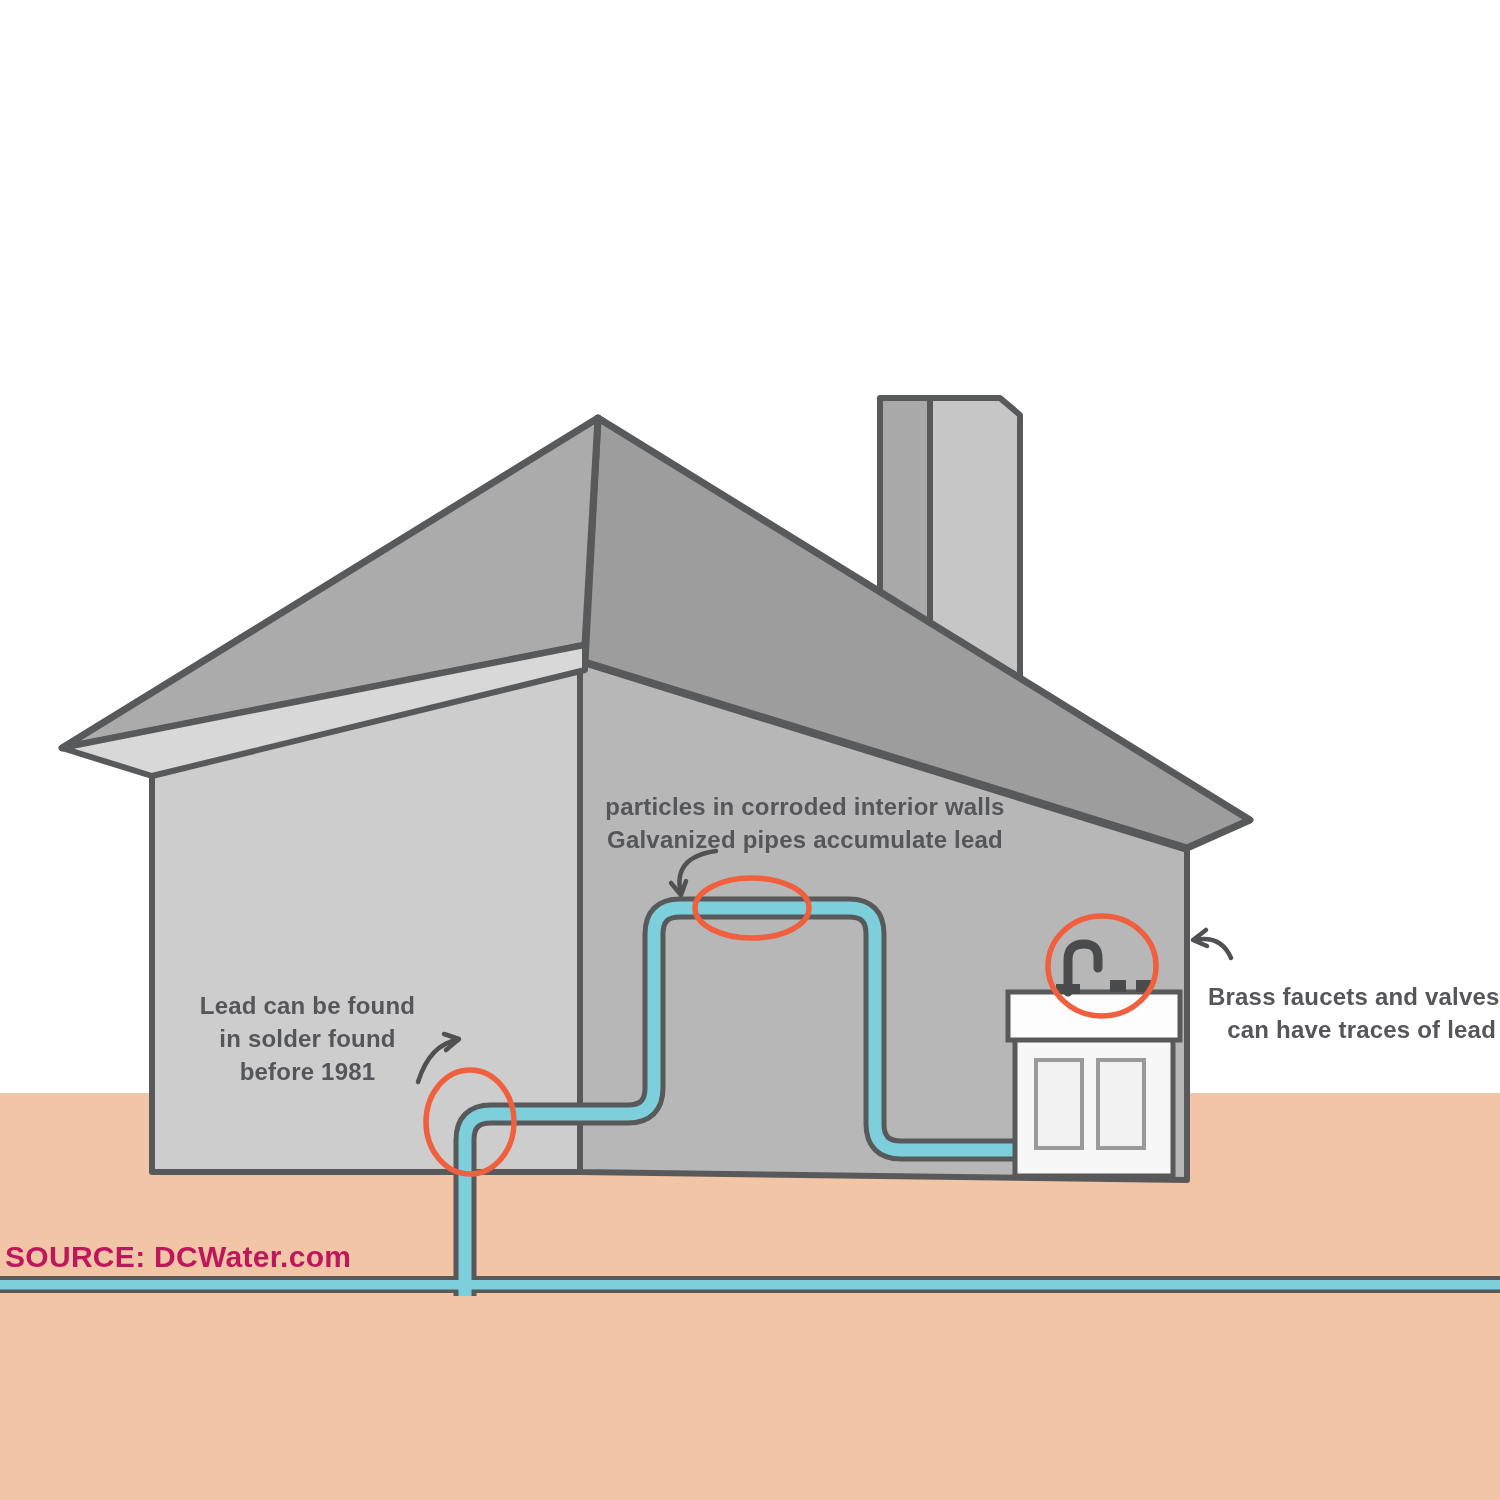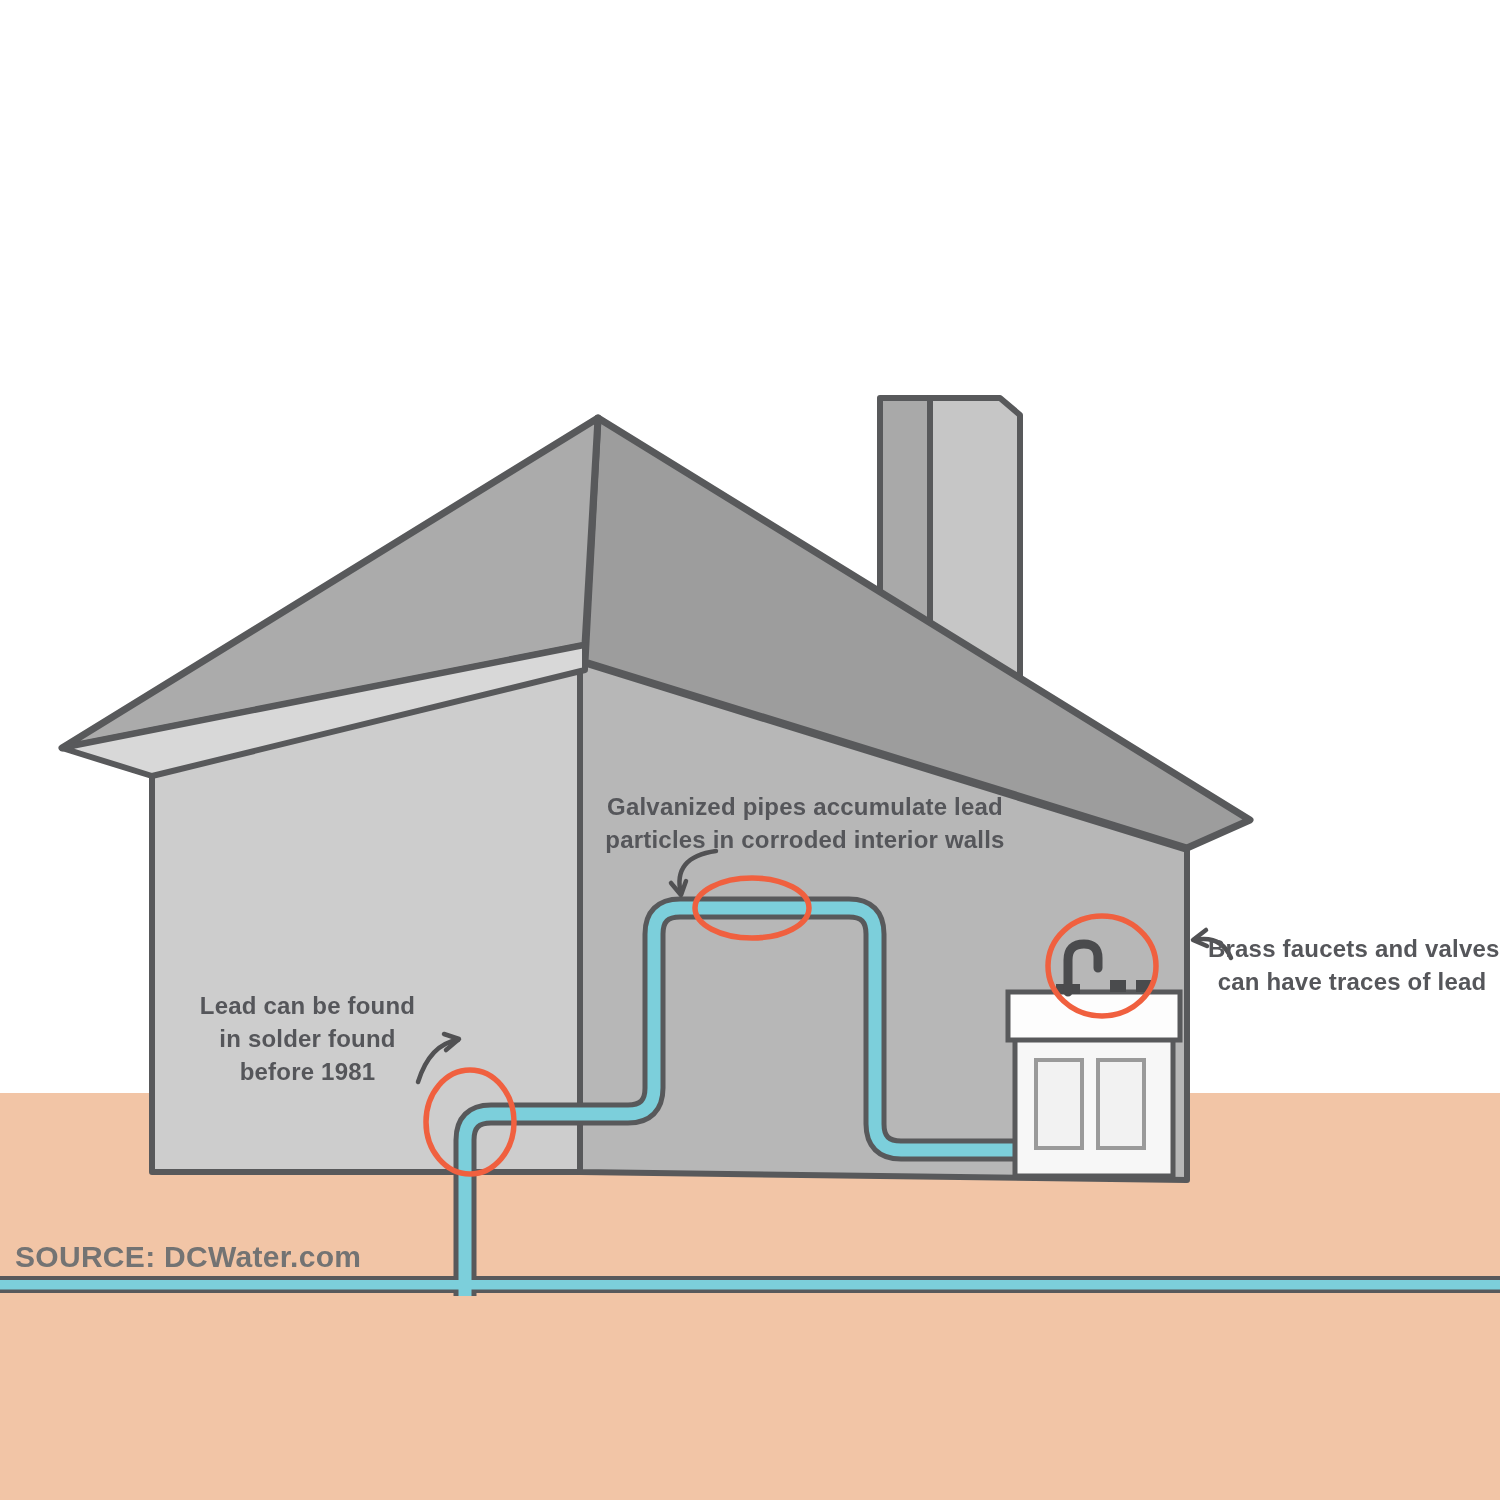--- a/index.html
+++ b/index.html
@@ -16,22 +16,22 @@
     color:#55565a;
     font-weight:700;
     font-size:24px;
     line-height:33px;
     text-align:center;
     letter-spacing:0.2px;
   }
   .anno div{white-space:nowrap;}
   .source{
     position:absolute;
-    left:15px;top:1240px;
-    color:#737373;
+    left:5px;top:1240px;
+    color:#be185d;
     font-weight:700;
     font-size:30px;
     letter-spacing:0.3px;
   }
 </style>
 </head>
 <body>
 
 <div class="stage">
 
@@ -94,24 +94,24 @@
     </g>
   </svg>
 
   <div class="anno" style="left:175px;top:989px;width:265px;">
     <div>Lead can be found</div>
     <div>in solder found</div>
     <div>before 1981</div>
   </div>
 
   <div class="anno" style="left:565px;top:790px;width:480px;">
+    <div>particles in corroded interior walls</div>
     <div>Galvanized pipes accumulate lead</div>
-    <div>particles in corroded interior walls</div>
   </div>
 
-  <div class="anno" style="left:1208px;top:932px;width:288px;">
+  <div class="anno" style="left:1208px;top:980px;width:288px;text-align:right;">
     <div>Brass faucets and valves</div>
     <div>can have traces of lead</div>
   </div>
 
   <div class="source">SOURCE: DCWater.com</div>
 
 </div>
 
 </body></html>

